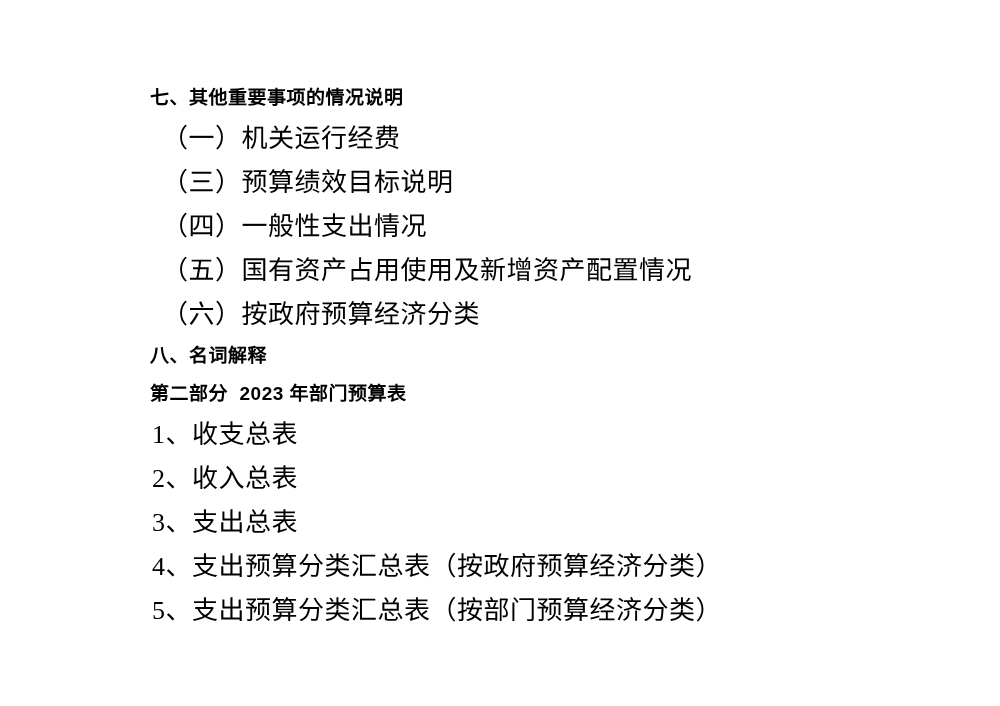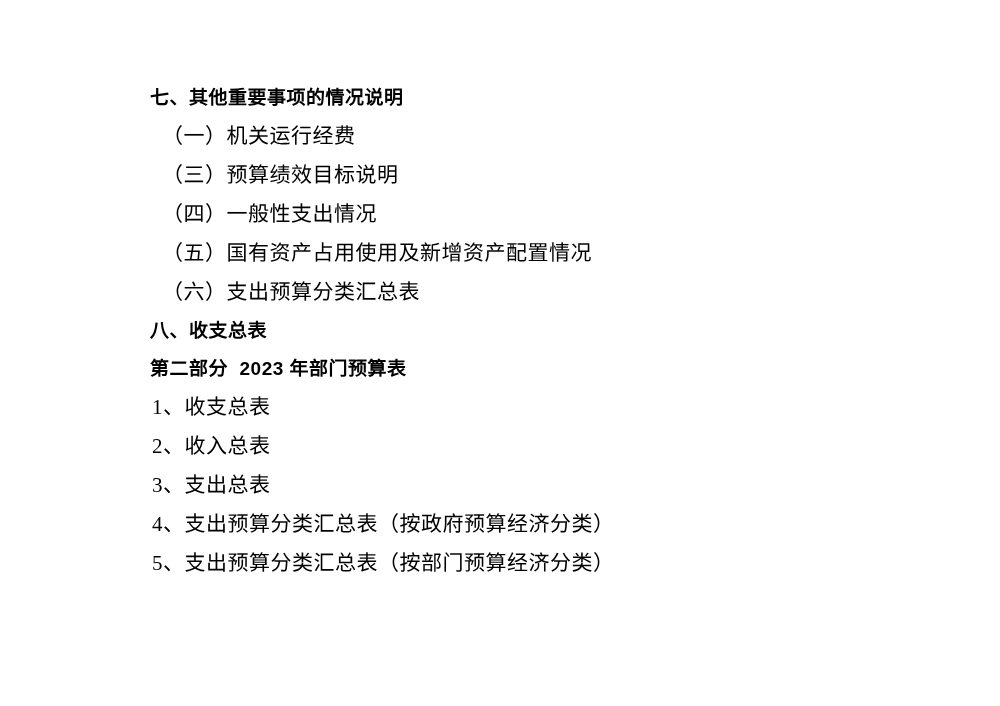--- a/index.html
+++ b/index.html
@@ -34,21 +34,21 @@
   .heading {
     font-family: "Liberation Sans", "DejaVu Sans", sans-serif;
     font-weight: bold;
     font-size: 19px;
     letter-spacing: 0.5px;
     margin-bottom: 19px;
   }
   
   .item {
     font-family: "Liberation Serif", "DejaVu Serif", serif;
-    font-size: 21px;
+    font-size: 26px;
     letter-spacing: 0.5px;
     margin-bottom: 18px;
   }
   .indent {
     padding-left: 12px;
   }
   .item-num {
     padding-left: 2px;
   }
   .heading-2 {
@@ -65,23 +65,23 @@
 
     <div class="line item indent">（一）机关运行经费</div>
 
 
     <div class="line item indent">（三）预算绩效目标说明</div>
 
     <div class="line item indent">（四）一般性支出情况</div>
 
     <div class="line item indent">（五）国有资产占用使用及新增资产配置情况</div>
 
-    <div class="line item indent">（六）支出预算分类汇总表</div>
+    <div class="line item indent">（六）按政府预算经济分类</div>
 
-    <div class="line heading heading-2">八、收支总表</div>
+    <div class="line heading heading-2">八、名词解释</div>
 
     <div class="line heading">第二部分  2023 年部门预算表</div>
 
     <div class="line item item-num">1、收支总表</div>
 
     <div class="line item item-num">2、收入总表</div>
 
     <div class="line item item-num">3、支出总表</div>
 
     <div class="line item item-num">4、支出预算分类汇总表（按政府预算经济分类）</div>

